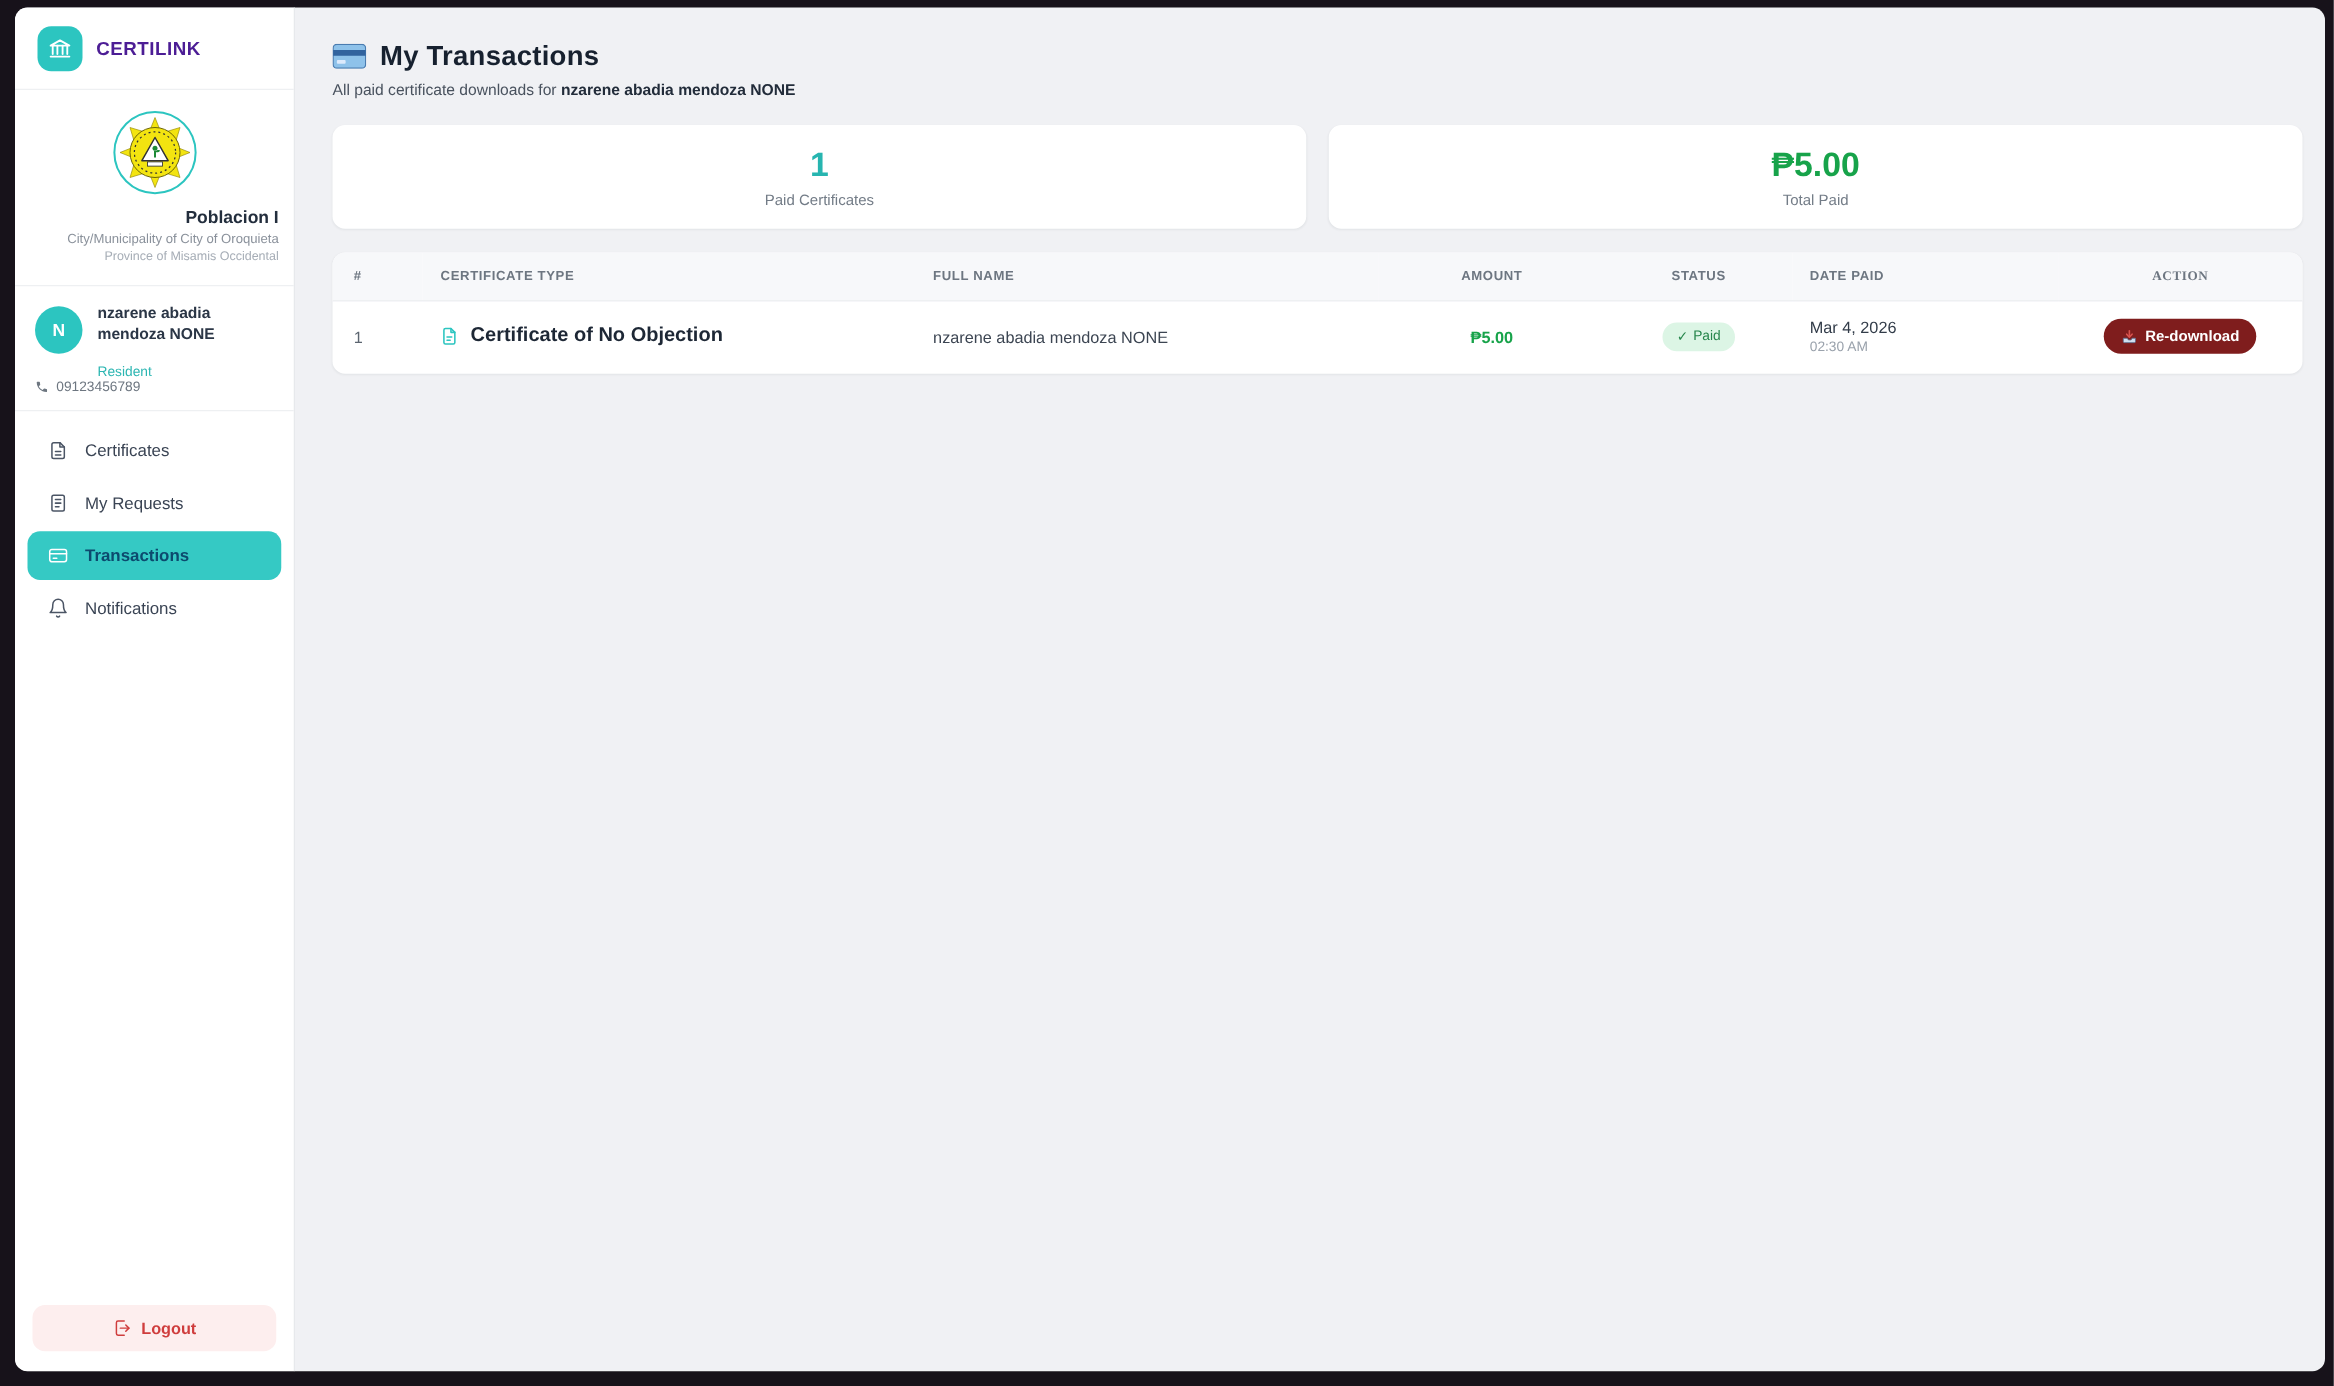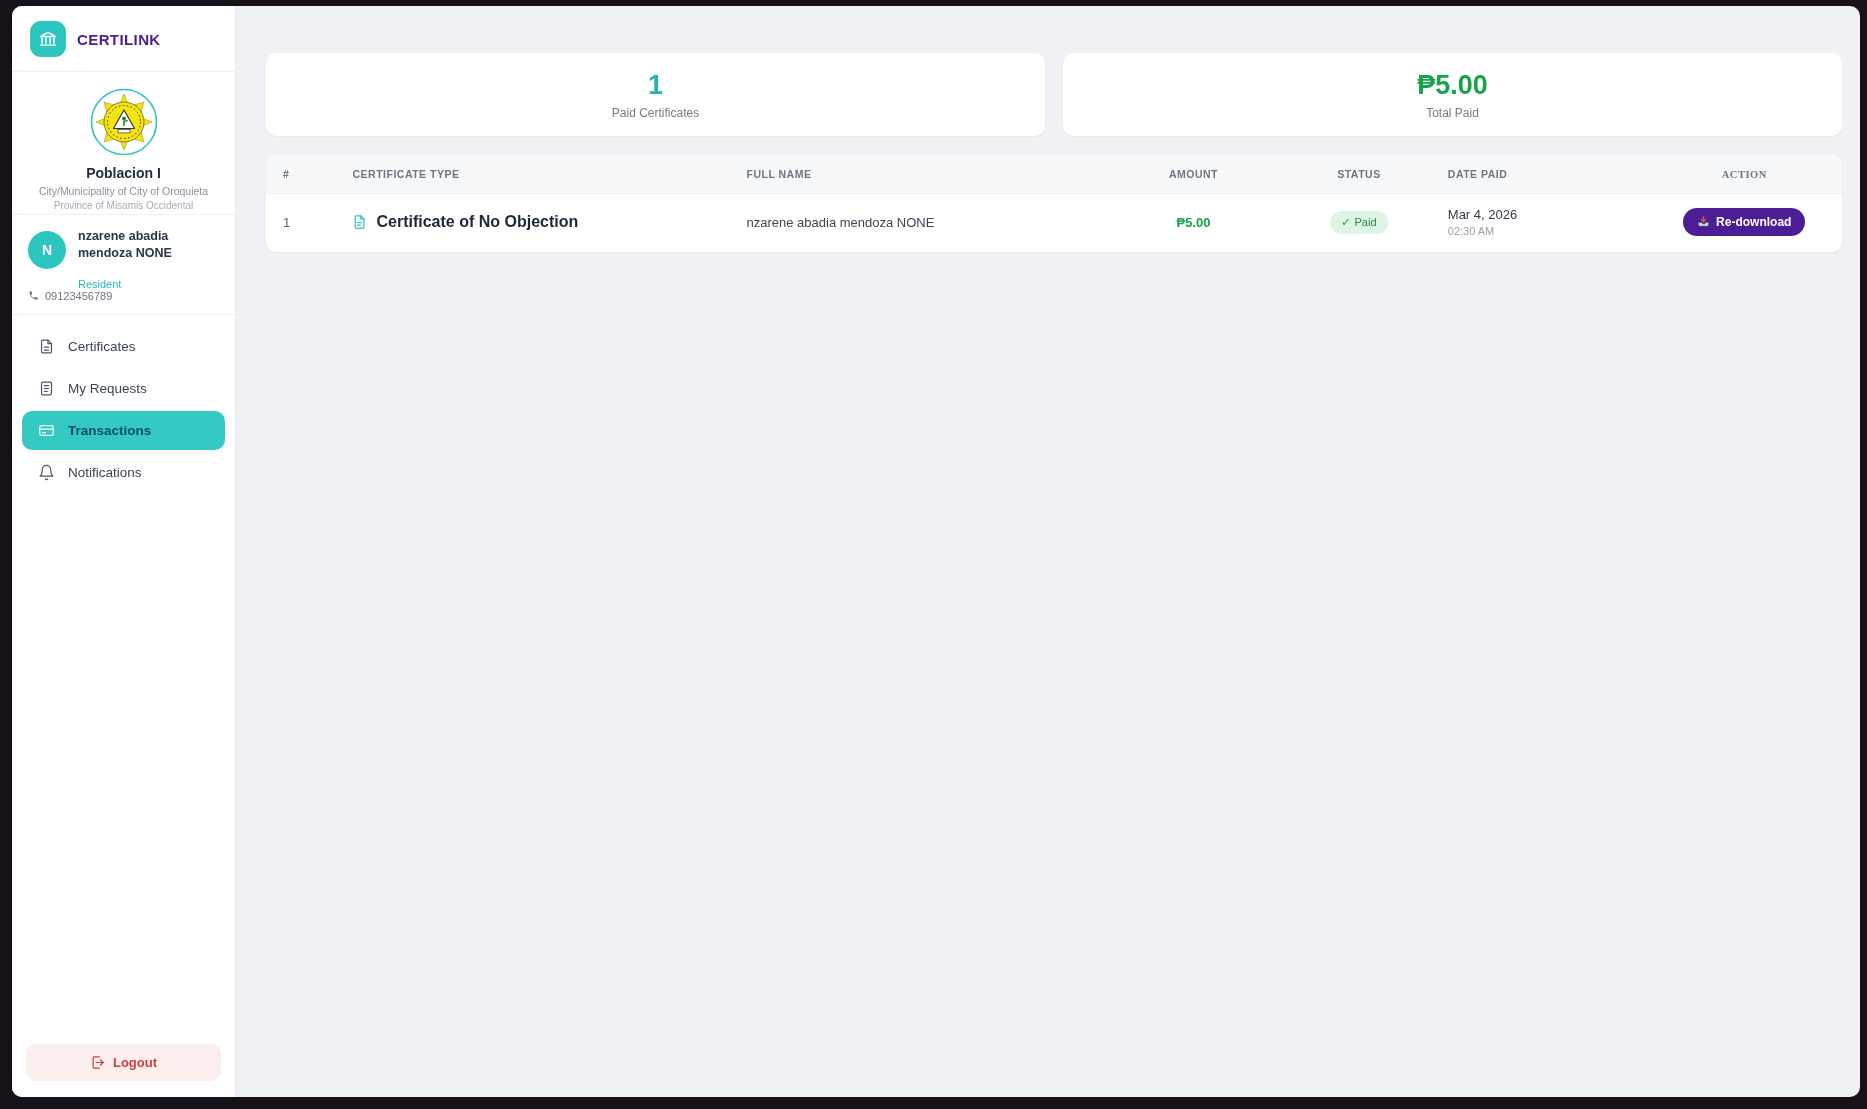--- a/index.html
+++ b/index.html
@@ -36,22 +36,22 @@
   .brand-logo {
     width: 36px; height: 36px; border-radius: 11px;
     background: #2cc5c0;
     display: flex; align-items: center; justify-content: center;
     flex: none;
   }
   .brand-name {
     font-size: 15px; font-weight: bold; color: #4c1d95; letter-spacing: .4px;
   }
   .brgy {
-    text-align: center;
-    padding: 16px 12px 3px;
+    text-align: right;
+    padding: 16px 12px 17px;
     border-bottom: 1px solid #eef0f2;
   }
   .seal { width: 68px; height: 68px; margin: 0 auto 9px; }
   .brgy-name { font-size: 14px; font-weight: bold; color: #232e3d; margin-bottom: 4px; }
   .brgy-muni { font-size: 10.5px; color: #8a919b; margin-bottom: 3px; }
   .brgy-prov { font-size: 10px; color: #a6adb6; }
   .user {
     padding: 13px 16px 12px;
     border-bottom: 1px solid #eef0f2;
   }
@@ -141,22 +141,22 @@
   .badge {
     display: inline-flex; align-items: center; gap: 4px;
     background: #dcf5e5; color: #27864c;
     font-size: 11px; font-weight: 500;
     padding: 5px 11px; border-radius: 999px;
   }
   td.cell-date .d { font-size: 13px; color: #323c49; }
   td.cell-date .t { font-size: 11px; color: #9aa2ac; margin-top: 3px; }
   td.cell-action { text-align: center; }
   .redl-btn {
-    display: inline-flex; gap: 6px;
-    background: #4c1d95;
+    display: inline-flex; align-items: center; gap: 6px;
+    background: #7f1d1d;
     border: none; border-radius: 999px;
     color: #fff; font-size: 12px; font-weight: bold;
     padding: 7px 14px;
     font-family: inherit; cursor: pointer;
   }
 </style>
 </head>
 <body>
 
 <div class="frame">
@@ -277,20 +277,33 @@
           <line x1="10" y1="12" x2="21" y2="12"></line>
           <path d="M17 8 l4 4 -4 4"></path>
         </svg>
       </span>
       <span>Logout</span>
     </button>
   </aside>
 
   <main class="main">
 
+    <div class="page-head">
+      <div class="title-row">
+        <span style="display:flex">
+          <svg width="27" height="20" viewBox="0 0 27 20">
+            <rect x="0.5" y="0.5" width="26" height="19" rx="3" fill="#8ec2ea" stroke="#4a7cb0" stroke-width="1"></rect>
+            <rect x="0.5" y="5" width="26" height="4.6" fill="#31639e"></rect>
+            <rect x="3.5" y="13" width="7" height="3" rx="0.8" fill="#dceafc"></rect>
+          </svg>
+        </span>
+        <h1>My Transactions</h1>
+      </div>
+      <p class="subtitle"><span>All paid certificate downloads for </span><strong>nzarene abadia mendoza NONE</strong></p>
+    </div>
 
     <div class="cards">
       <div class="card stat">
         <div class="stat-value teal">1</div>
         <div class="stat-label">Paid Certificates</div>
       </div>
       <div class="card stat">
         <div class="stat-value green">₱5.00</div>
         <div class="stat-label">Total Paid</div>
       </div>

